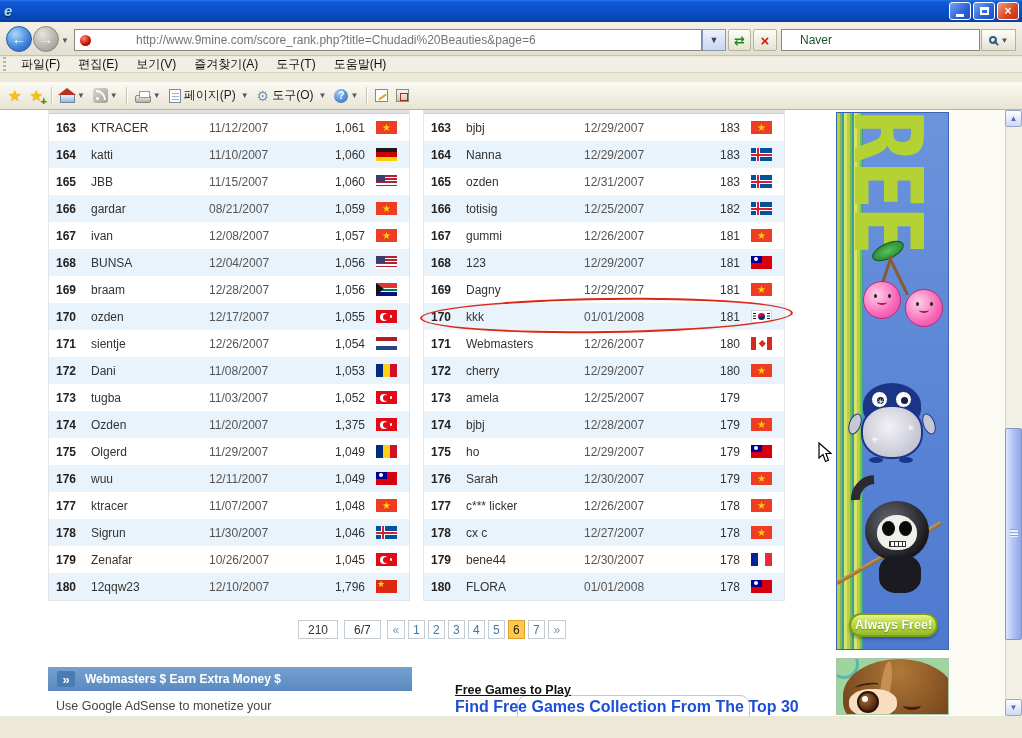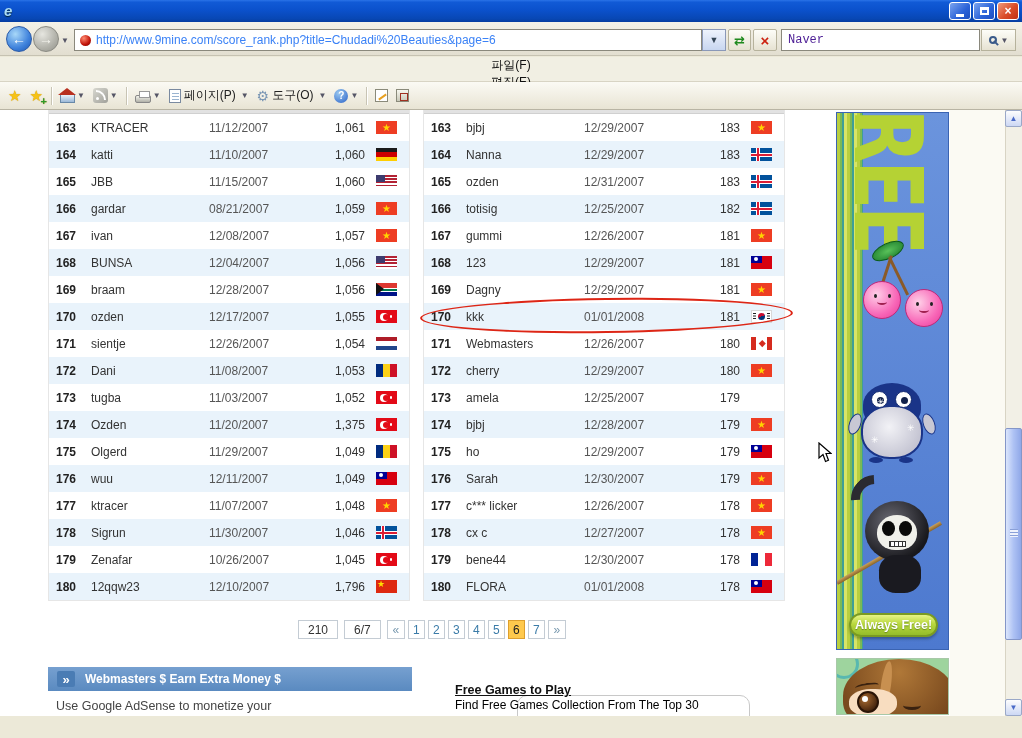--- a/index.html
+++ b/index.html
@@ -25,40 +25,40 @@
     background:linear-gradient(180deg,#f4f2e8,#e2ded0);border-bottom:1px solid #c6c2b2;}
   .navcirc{position:absolute;top:4px;width:26px;height:26px;border-radius:50%;
     display:flex;align-items:center;justify-content:center;font-size:14px;color:#fff;font-weight:bold;}
   .navcirc.back{left:6px;background:radial-gradient(circle at 35% 30%,#a8d8f8,#3f82dc 60%,#1c55b0);border:1px solid #2a5aa8;}
   .navcirc.fwd{left:33px;background:radial-gradient(circle at 35% 30%,#e6e6e0,#b2b2aa 60%,#92928a);border:1px solid #8a8a82;color:#f4f4ee;}
   .navdrop{position:absolute;left:61px;top:14px;font-size:8px;color:#556;}
   .addrfield{position:absolute;left:74px;top:7px;width:628px;height:22px;background:#fff;
     border:1px solid #8a887c;display:flex;align-items:center;overflow:hidden;}
   .favicon{width:11px;height:11px;border-radius:50%;margin:0 5px 0 5px;
     background:radial-gradient(circle at 35% 30%,#ff8a70,#c01208 60%,#700800);flex:none;}
-  .urltext{font-size:12px;color:#3b82f6;white-space:nowrap;}
+  .urltext{font-size:12px;color:#737373;white-space:nowrap;margin-left:40px;}
   .addr-drop{position:absolute;left:702px;top:7px;width:24px;height:22px;border:1px solid #8a98b8;
     background:linear-gradient(180deg,#eef3fc,#c8d6f0);display:flex;align-items:center;justify-content:center;
     font-size:9px;color:#345;}
   .tinybtn{position:absolute;top:7px;height:22px;border:1px solid #b6b29c;border-radius:2px;
     background:linear-gradient(180deg,#fdfdf8,#e6e2d2);display:flex;align-items:center;justify-content:center;}
   .refreshbtn{left:728px;width:23px;color:#1f8a1f;font-size:13px;font-weight:bold;}
   .stopbtn{left:753px;width:24px;color:#cc2211;font-size:15px;font-weight:bold;}
   .searchbox{position:absolute;left:781px;top:7px;width:199px;height:22px;background:#fff;
     border:1px solid #8a887c;display:flex;align-items:center;}
-  .searchtext{font-size:12px;color:#4c1d95;margin-left:6px;font-family:Liberation Mono, monospace;}
+  .searchtext{font-size:12px;color:#14532d;margin-left:18px;}
   .searchbtn{position:absolute;left:981px;top:7px;width:35px;height:22px;border:1px solid #b6b29c;
     background:linear-gradient(180deg,#fdfdf8,#e6e2d2);display:flex;align-items:center;justify-content:center;gap:4px;}
   .mag{width:8px;height:8px;border:2px solid #3a5a8a;border-radius:50%;position:relative;}
   .mag::after{content:"";position:absolute;width:6px;height:2px;background:#3a5a8a;
     transform:rotate(45deg);right:-4px;bottom:-2px;}
   .sdrop{font-size:8px;color:#556;}
   
-  .menubar{position:absolute;left:0;top:57px;width:100%;height:25px;background:#f1efe3;
-    border-bottom:1px solid #d8d4c4;display:flex;align-items:center;flex-direction:column;}
+  .menubar{position:absolute;left:0;top:57px;width:100%;height:16px;background:#f1efe3;
+    border-bottom:1px solid #d8d4c4;display:flex;align-items:center;}
   .grip{width:3px;height:16px;margin:0 6px 0 3px;
     background:repeating-linear-gradient(180deg,#b8b4a4 0 2px,transparent 2px 4px);}
   .menuitem{font-size:12px;color:#111;padding:0 9px;height:100%;display:flex;align-items:center;}
   
   .toolbar{position:absolute;left:0;top:82px;width:100%;height:28px;
     background:linear-gradient(180deg,#fbfaf4,#e8e4d4);border-bottom:1px solid #b8b4a4;
     display:flex;align-items:center;font-size:12px;color:#222;}
   .tb-el{display:flex;align-items:center;margin-left:8px;}
   .star{color:#f6c216;font-size:15px;text-shadow:0 0 1px #b8860b;}
   .starplus{position:relative;color:#f6c216;font-size:15px;text-shadow:0 0 1px #b8860b;}
@@ -109,21 +109,21 @@
   .pbox.cur{background:#ffc94d;border-color:#dd9f2e;color:#222;}
   
   .banner{position:absolute;left:48px;top:557px;width:364px;height:24px;background:linear-gradient(180deg,#76a0d0,#5a8ac0);
     display:flex;align-items:center;}
   .banner .chev{margin-left:9px;width:18px;height:16px;background:#4a7cb4;color:#fff;font-weight:bold;
     font-size:13px;display:flex;align-items:center;justify-content:center;border-radius:2px;}
   .banner .btext{color:#fff;font-weight:bold;font-size:12px;margin-left:10px;}
   .adsense-txt{position:absolute;left:56px;top:589px;font-size:12.5px;color:#444;text-align:center;}
   .adunit-box{position:absolute;left:517px;top:585px;width:233px;height:40px;border:1px solid #c8c8c8;border-radius:10px;}
   .fg-title{position:absolute;left:455px;top:573px;font-size:12.5px;font-weight:bold;text-decoration:underline;color:#111;}
-  .fg-sub{position:absolute;left:455px;top:588px;font-size:12px;color:#000000;}
+  .fg-sub{position:absolute;left:455px;top:588px;font-size:16px;color:#1d4ed8;font-weight:bold;}
   
   .sidead{position:absolute;left:836px;top:2px;width:113px;height:538px;overflow:hidden;
     background:linear-gradient(180deg,#6b94dd,#4d79cf);border:1px solid #3a63b2;}
   .stripes{position:absolute;left:0;top:0;width:26px;height:100%;
     background:repeating-linear-gradient(90deg,#b9cf3e 0 3px,#7bb955 3px 5px,#3e9e98 5px 7px,#d8e468 7px 10px);}
   .free-txt{position:absolute;left:98px;top:-50px;width:320px;height:95px;line-height:95px;
     font-size:95px;font-weight:bold;letter-spacing:-4px;color:#b5d234;
     transform:rotate(90deg) scaleX(.75);transform-origin:0 0;font-family:"DejaVu Sans",sans-serif;}
   .leaf{position:absolute;left:34px;top:130px;width:34px;height:16px;border-radius:50%;
     background:radial-gradient(#5ac25a,#1a7a2a);border:1px solid #0a5a1a;transform:rotate(-25deg);}

